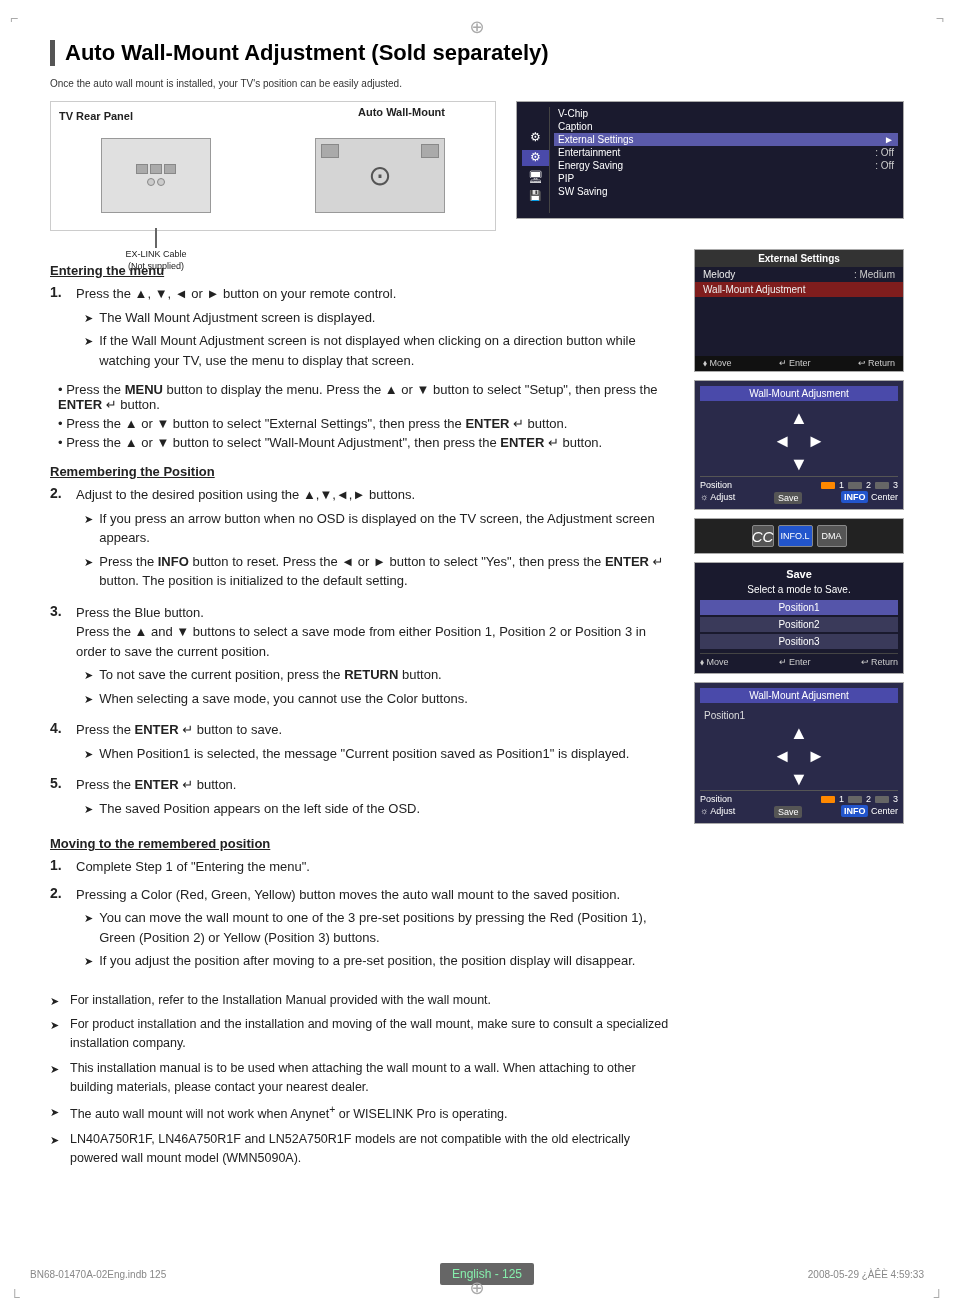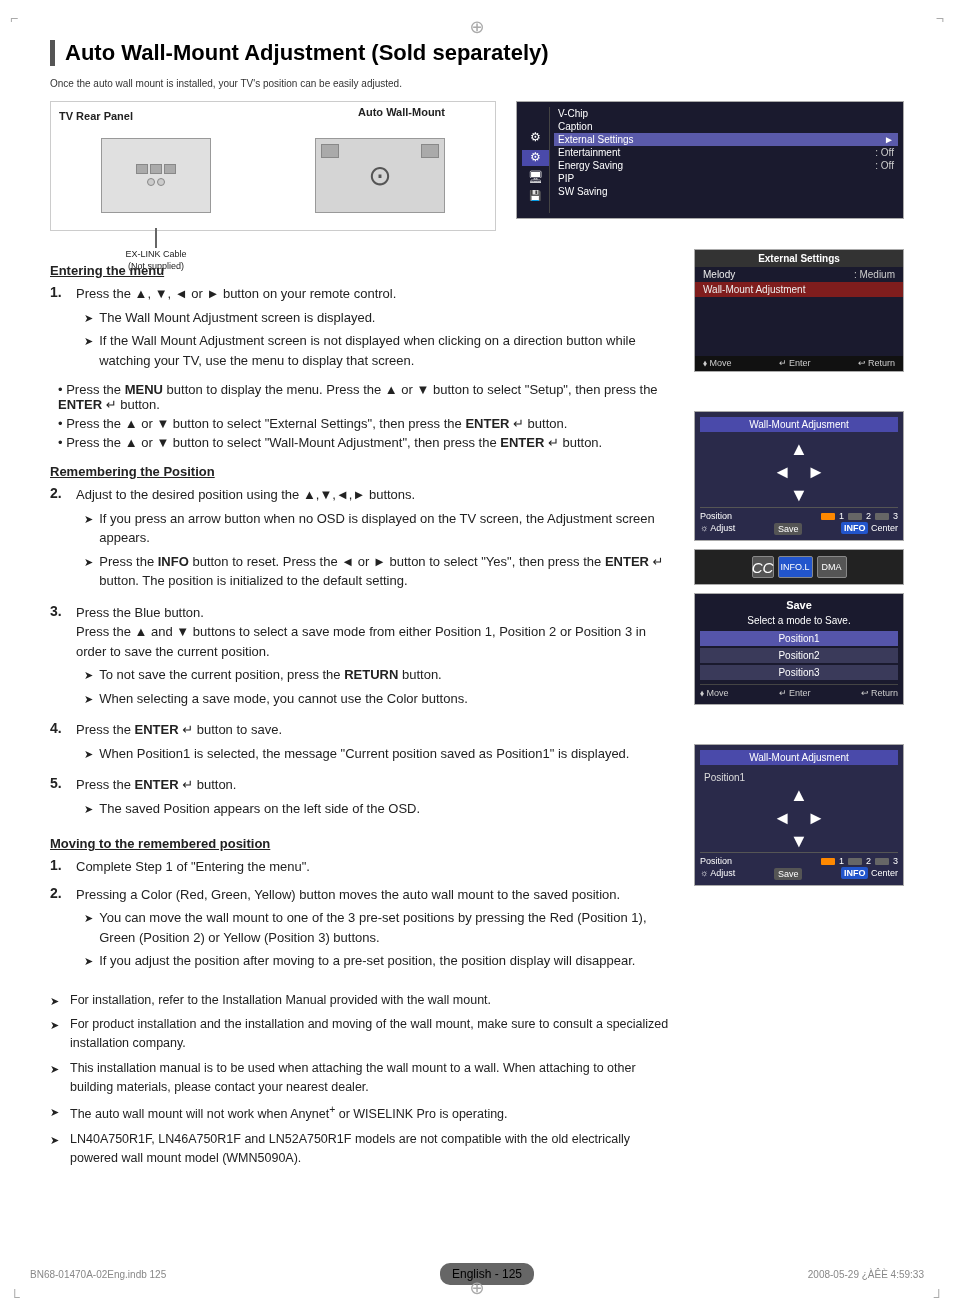--- a/index.html
+++ b/index.html
@@ -128,21 +128,20 @@
     .bullet-text {
       margin: 4px 0 4px 8px;
       font-size: 13px;
     }
     .wall-adj-box {
       border: 1px solid #aaa;
       background: #2a2a4a;
       color: #fff;
       font-size: 10px;
       padding: 5px;
-      margin-top: 31px;
     }
     .wall-adj-title {
       background: #4a4aaa;
       text-align: center;
       padding: 2px;
       font-size: 10px;
       margin-bottom: 5px;
     }
     .save-box {
       border: 1px solid #aaa;
@@ -593,19 +592,19 @@
         </div>
       </div>
 
     </div>
   </div>
 
 </div>
 
 <div style="position:absolute;bottom:30px;left:0;right:0;display:flex;justify-content:space-between;align-items:center;padding:0 30px;">
   <span style="font-size:10px;color:#888;">BN68-01470A-02Eng.indb   125</span>
-  <div style="background:#666;color:#000000;padding:4px 12px;font-size:12px;border-radius:10px;">English - 125</div>
+  <div style="background:#666;color:#86efac;padding:4px 12px;font-size:12px;border-radius:2px;">English - 125</div>
   <span style="font-size:10px;color:#888;">2008-05-29   ¿ÀÊÈ 4:59:33</span>
 </div>
 
 <div style="position:absolute;bottom:16px;left:50%;transform:translateX(-50%);color:#aaa;font-size:18px;">⊕</div>
 <span class="crosshair-corner bl">└</span>
 <span class="crosshair-corner br">┘</span>
 
 </body></html>

